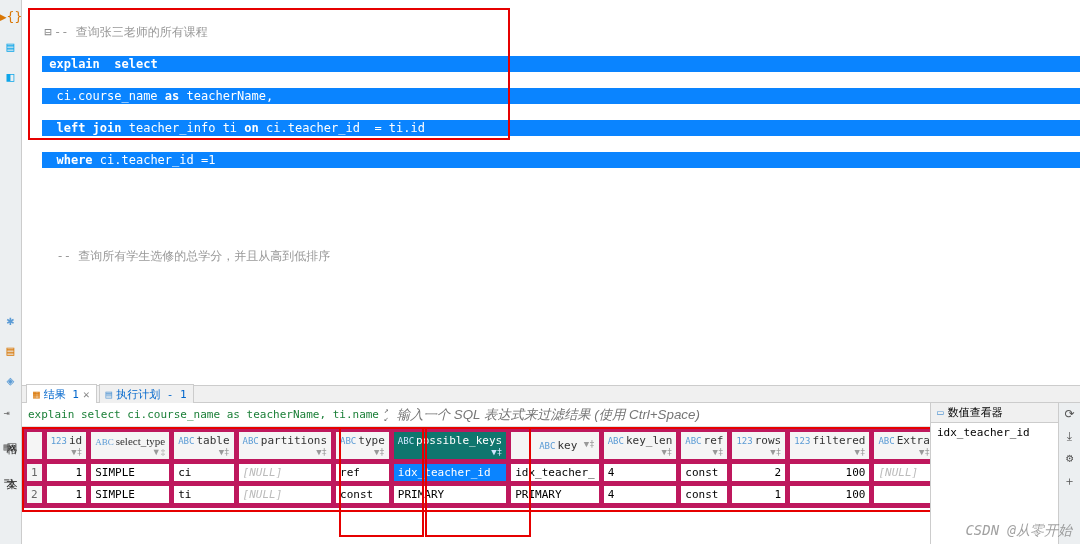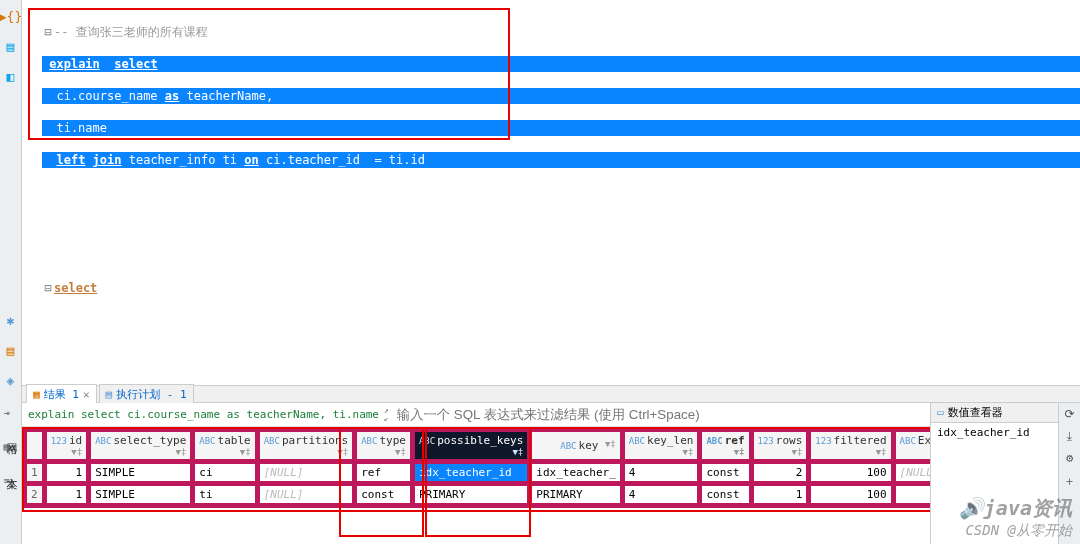--- a/index.html
+++ b/index.html
@@ -7,53 +7,53 @@
 
 .left-toolbar { position: absolute; left: 0; top: 0; width: 22px; height: 544px; background: #eceff1; border-right: 1px solid #ccc; display: flex; flex-direction: column; align-items: center; padding-top: 8px; gap: 14px; }
 .left-toolbar .ticon { width: 16px; height: 16px; display: flex; align-items: center; justify-content: center; font-size: 13px; }
 
 .editor-pane { position: absolute; left: 22px; right: 0; top: 0; height: 309px; background: #fff; overflow: hidden; }
 .red-box-editor { position: absolute; left: 6px; top: 8px; width: 482px; height: 132px; border: 2px solid #e60000; pointer-events: none; z-index: 5; }
 
 .code-block { padding: 8px 0 0 20px; font-family: Consolas, monospace; font-size: 12px; line-height: 16px; white-space: pre; }
 .code-line { display: block; }
 .comment { color: #999; }
-.kw { color: #c77d3b; font-weight: bold; text-decoration: underline; }
+.kw { color: #c77d3b; font-weight: bold; }
 .selected-line { background: #0a84ff; color: #fff; }
 .selected-line .kw { color: #fff; font-weight: bold; }
 .fold { color: #888; display: inline-block; width: 12px; text-align: center; cursor: pointer; user-select: none; }
 
 .splitter { position: absolute; left: 22px; right: 0; top: 385px; height: 18px; background: #f0f0f0; border-top: 1px solid #ccc; border-bottom: 1px solid #ccc; display: flex; align-items: center; padding-left: 4px; gap: 2px; }
 .splitter .tab { display: inline-flex; align-items: center; padding: 2px 6px; border: 1px solid #ccc; background: #fff; font-size: 11px; color: #0066cc; gap: 4px; }
 .splitter .tab.inactive { background: #f0f0f0; }
 
 .results-pane { position: absolute; left: 0; right: 0; top: 403px; bottom: 0; background: #fff; display: flex; }
 
 .results-left-bar { width: 22px; background: #eceff1; border-right: 1px solid #ccc; display: flex; flex-direction: column; align-items: center; padding-top: 4px; gap: 6px; font-size: 10px; }
 .results-left-bar .vlabel { writing-mode: vertical-rl; font-size: 11px; color: #333; padding-top: 8px; }
 .results-left-bar .sicon { width: 14px; height: 14px; color: #666; }
 
 .results-main { flex: 1; display: flex; flex-direction: column; overflow: hidden; }
 
 .filter-row { display: flex; align-items: center; height: 24px; font-size: 11px; border-bottom: 1px solid #e0e0e0; }
 .filter-row .query-echo { flex: 0 0 auto; color: #1a7f37; padding: 0 6px; max-width: 360px; white-space: nowrap; overflow: hidden; }
 .filter-row .expand-btns { display:flex; flex-direction:column; font-size:8px; line-height:8px; color:#666; padding:0 2px;}
-.filter-row .placeholder-input { flex: 1; border: none; outline: none; color: #0f172a; padding: 0 6px; }
+.filter-row .placeholder-input { flex: 1; border: none; outline: none; color: #0f172a; font-style: italic; padding: 0 6px; }
 
 .grid-wrap { flex: 1; overflow: auto; position: relative; }
 table.grid { border-collapse: collapse; width: 100%; font-size: 11px; }
 table.grid th, table.grid td { border: 5px solid #be185d; padding: 2px 4px; text-align: left; white-space: nowrap; height: 18px; }
 table.grid th { background: #f5f5f5; color: #333; position: relative; font-weight: normal; }
 table.grid th .filter-icon { color: #999; font-size: 9px; float: right; margin-left: 2px; }
 table.grid th .type-prefix { color: #5a9bd5; font-size: 9px; margin-right: 2px; }
 table.grid td.rownum { background: #f5f5f5; text-align: center; width: 22px; color: #666; }
 table.grid td.numcell { text-align: right; }
 table.grid td .null { color: #bbb; font-style: italic; }
 table.grid td.sel { background: #0a84ff; color: #fff; }
-table.grid th.sel { background: #0f172a; color: #fff; }
+table.grid th.sel { background: #0f766e; color: #fff; }
 table.grid th.sel .type-prefix, table.grid th.sel .filter-icon { color: #d0e6ff; }
 
 .red-col-box { position: absolute; border: 2px solid #e60000; pointer-events: none; z-index: 10; }
 
 .right-panel { width: 150px; border-left: 1px solid #ccc; background: #fff; font-size: 11px; display:flex; flex-direction:column; }
 .right-panel .hdr { background:#f0f0f0; border-bottom:1px solid #ccc; padding:2px 6px; display:flex; align-items:center; gap:4px; }
 .right-panel .val { padding:3px 6px; font-family: Consolas, monospace; }
 
 .watermark { position: absolute; right: 8px; bottom: 4px; color: rgba(120,120,120,0.7); font-size: 14px; text-align: right; font-style: italic; pointer-events:none; z-index:50;}
 .watermark .big { font-size: 20px; font-weight: bold; display:block; }
@@ -74,24 +74,25 @@
   <div class="ticon" style="color:#d97706;">▤</div>
   <div class="ticon" style="color:#5b9bd5;">◈</div>
 </div>
 
 <div class="editor-pane">
   <div class="red-box-editor"></div>
   <div class="code-block">
 <span class="code-line"><span class="fold">⊟</span><span class="comment"><span>-- </span><span>查询张三老师的所有课程</span></span></span>
 <span class="code-line selected-line"> <span class="kw">explain</span>  <span class="kw">select</span></span>
 <span class="code-line selected-line"><span>  ci.course_name </span><span class="kw">as</span><span> teacherName,</span></span>
-<span class="code-line selected-line"><span>  ti.name</span></span>
 <span class="code-line selected-line">  <span class="kw">left</span> <span class="kw">join</span><span> teacher_info ti </span><span class="kw">on</span><span> ci.teacher_id  = ti.id</span></span>
+<span class="code-line selected-line">  <span class="kw">where</span><span> ci.teacher_id =1</span></span>
 <span class="code-line">  </span>
 <span class="code-line">  </span>
+<span class="code-line">  <span class="comment"><span>-- </span><span>查询所有学生选修的总学分，并且从高到低排序</span></span></span>
 <span class="code-line">  </span>
 <span class="code-line"><span class="fold">⊟</span><span class="kw">select</span></span>
 
 
 
 
 
 
 
 
@@ -134,28 +135,28 @@
 
       <div class="red-col-box" style="left:317px; top:-20px; width:85px; height:130px;"></div>
       <div class="red-col-box" style="left:403px; top:-20px; width:106px; height:130px;"></div>
       <div class="red-col-box" style="left:0px; top:0px; width:910px; height:85px;"></div>
 
       <table class="grid">
         <thead>
         <tr>
           <th style="width:22px;"></th>
           <th style="width:54px;"><span class="type-prefix">123</span><span>id</span><span class="filter-icon">▼‡</span></th>
-          <th style="width:90px;"><span class="type-prefix">ABC</span><span>select_type</span><span class="filter-icon">▼‡</span></th>
+          <th style="width:90px;font-family:Liberation Serif, serif;"><span class="type-prefix">ABC</span><span>select_type</span><span class="filter-icon">▼‡</span></th>
           <th style="width:60px;"><span class="type-prefix">ABC</span><span>table</span><span class="filter-icon">▼‡</span></th>
           <th style="width:68px;"><span class="type-prefix">ABC</span><span>partitions</span><span class="filter-icon">▼‡</span></th>
           <th style="width:82px;"><span class="type-prefix">ABC</span><span>type</span><span class="filter-icon">▼‡</span></th>
           <th class="sel" style="width:102px;"><span class="type-prefix">ABC</span><span>possible_keys</span><span class="filter-icon">▼‡</span></th>
           <th style="width:74px;padding-left:28px;"><span class="type-prefix">ABC</span><span>key</span><span class="filter-icon">▼‡</span></th>
           <th style="width:66px;"><span class="type-prefix">ABC</span><span>key_len</span><span class="filter-icon">▼‡</span></th>
-          <th style="width:56px;font-weight:bold;"><span class="type-prefix">ABC</span><span>ref</span><span class="filter-icon">▼‡</span></th>
+          <th style="width:56px;"><span class="type-prefix">ABC</span><span>ref</span><span class="filter-icon">▼‡</span></th>
           <th style="width:64px;margin-top:19px;"><span class="type-prefix">123</span><span>rows</span><span class="filter-icon">▼‡</span></th>
           <th style="width:68px;margin-top:27px;"><span class="type-prefix">123</span><span>filtered</span><span class="filter-icon">▼‡</span></th>
           <th><span class="type-prefix">ABC</span><span>Extra</span><span class="filter-icon">▼‡</span></th>
         </tr>
         </thead>
         <tbody>
         <tr>
           <td class="rownum">1</td>
           <td class="numcell">1</td>
           <td>SIMPLE</td>
@@ -201,15 +202,14 @@
 </div>
 
 <div class="far-right-toolbar">
   <div class="ic">⟳</div>
   <div class="ic">⤓</div>
   <div class="ic">⚙</div>
   <div class="ic">＋</div>
 </div>
 
 <div class="watermark">
-  <span class="big">🔊java资讯</span>
   <span>CSDN @从零开始</span>
 </div>
 
 </body></html>

